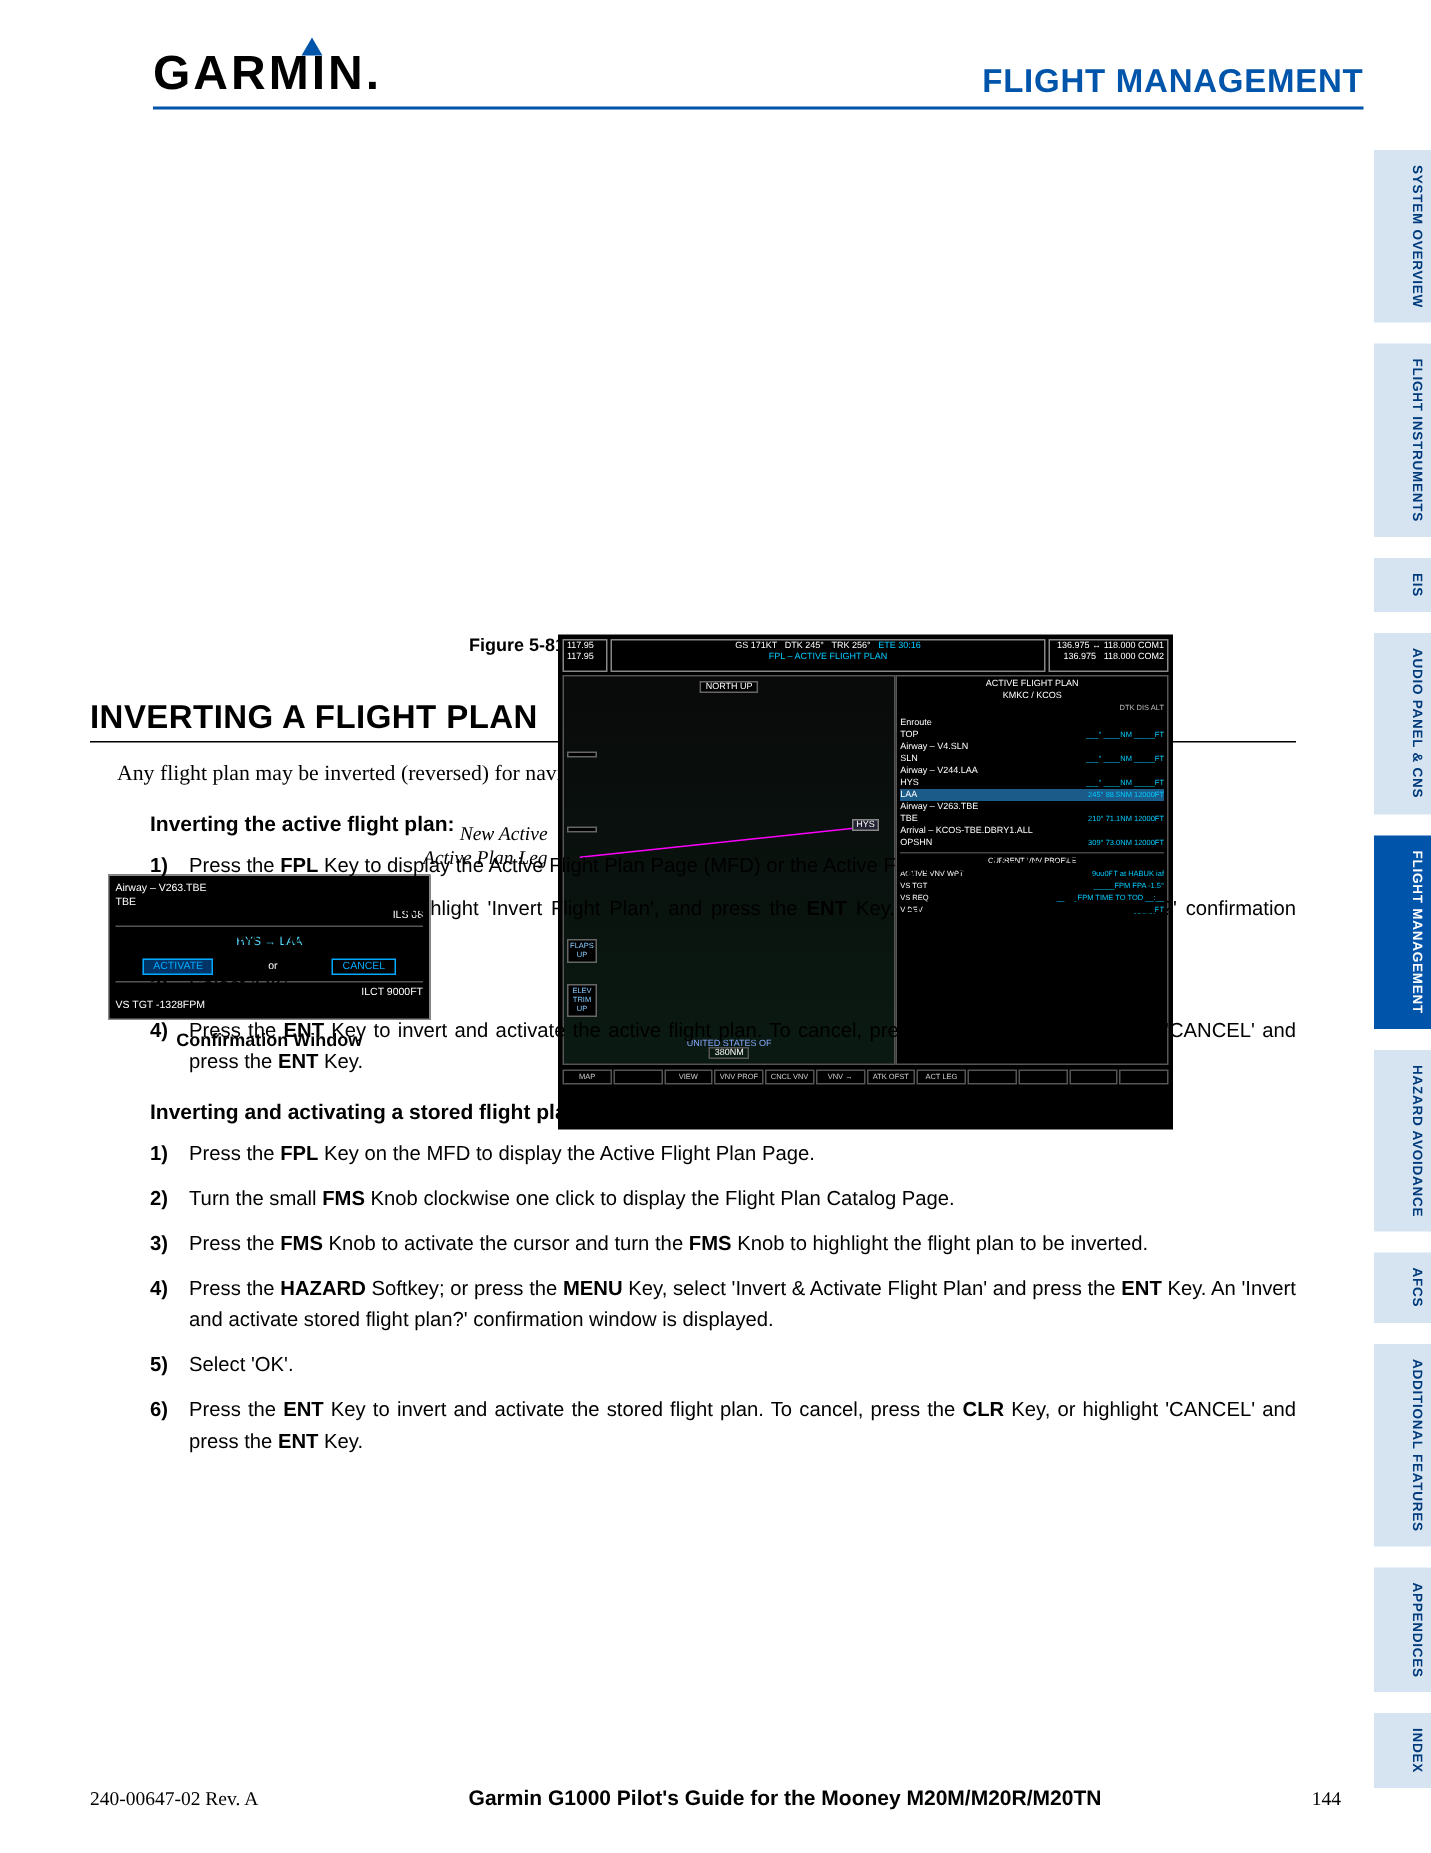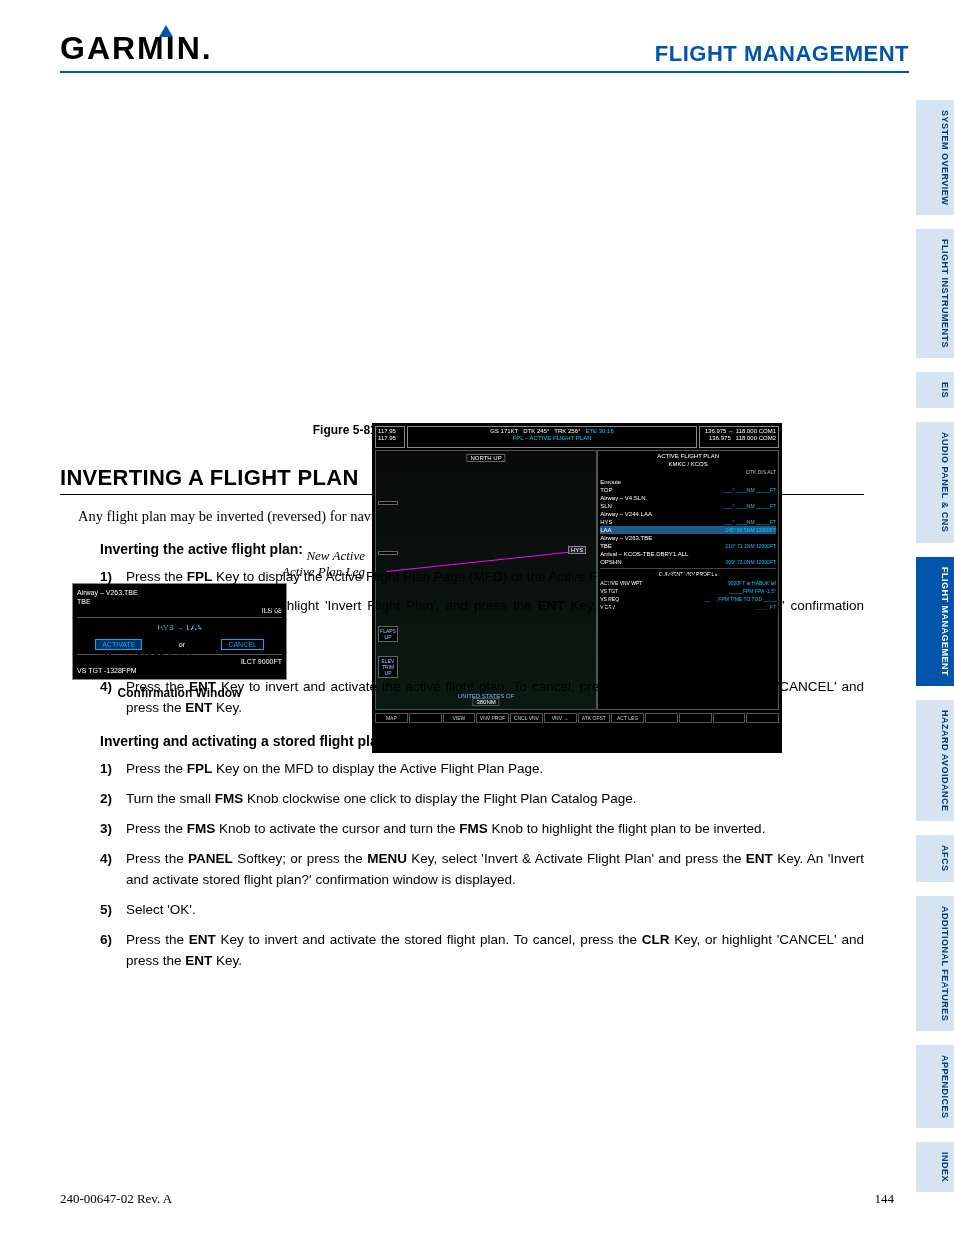--- a/index.html
+++ b/index.html
@@ -16,20 +16,21 @@
     position: relative;
     height: 100%;
   }
   .header {
     display: flex;
     justify-content: space-between;
     align-items: flex-end;
     border-bottom: 2px solid #0055aa;
     padding-bottom: 4px;
     margin-bottom: 30px;
+    margin-left: 42px;
   }
   .logo {
     font-family: Arial, sans-serif;
     font-weight: 800;
     font-size: 32px;
     letter-spacing: 2px;
     color: #000;
     position: relative;
   }
   .logo-tri {
@@ -415,23 +416,24 @@
         <li>Press the <span class="keycap">MENU</span> Key, highlight 'Invert Flight Plan', and press the <span class="keycap">ENT</span> Key.  An 'Invert Active Flight Plan?' confirmation window is displayed.</li>
         <li>Select 'OK'.</li>
         <li>Press the <span class="keycap">ENT</span> Key to invert and activate the active flight plan.  To cancel, press the <span class="keycap">CLR</span> Key, or highlight 'CANCEL' and press the <span class="keycap">ENT</span> Key.</li>
       </ol>
 
     <div class="sub-head">Inverting and activating a stored flight plan:</div>
     <ol class="steps" id="steps2">
         <li>Press the <span class="keycap">FPL</span> Key on the MFD to display the Active Flight Plan Page.</li>
         <li>Turn the small <span class="keycap">FMS</span> Knob clockwise one click to display the Flight Plan Catalog Page.</li>
         <li>Press the <span class="keycap">FMS</span> Knob to activate the cursor and turn the <span class="keycap">FMS</span> Knob to highlight the flight plan to be inverted.</li>
-        <li>Press the <span class="keycap">PANEL</span> Softkey; or press the <span class="keycap">MENU</span> Key, select 'Invert &amp; Activate Flight Plan' and press the <span class="keycap">ENT</span> Key. An 'Invert and activate stored flight plan?' confirmation window is displayed.</li>
+        <li>Press the <span class="keycap">HAZARD</span> Softkey; or press the <span class="keycap">MENU</span> Key, select 'Invert &amp; Activate Flight Plan' and press the <span class="keycap">ENT</span> Key. An 'Invert and activate stored flight plan?' confirmation window is displayed.</li>
         <li>Select 'OK'.</li>
         <li>Press the <span class="keycap">ENT</span> Key to invert and activate the stored flight plan.  To cancel, press the <span class="keycap">CLR</span> Key, or highlight 'CANCEL' and press the <span class="keycap">ENT</span> Key.</li>
       </ol>
   </div>
 
   <div class="footer">
     <span class="left">240-00647-02  Rev. A</span>
+    <span class="center">Garmin G1000 Pilot's Guide for the Mooney M20M/M20R/M20TN</span>
     <span class="right">144</span>
   </div>
 </div>
 
 </body></html>

